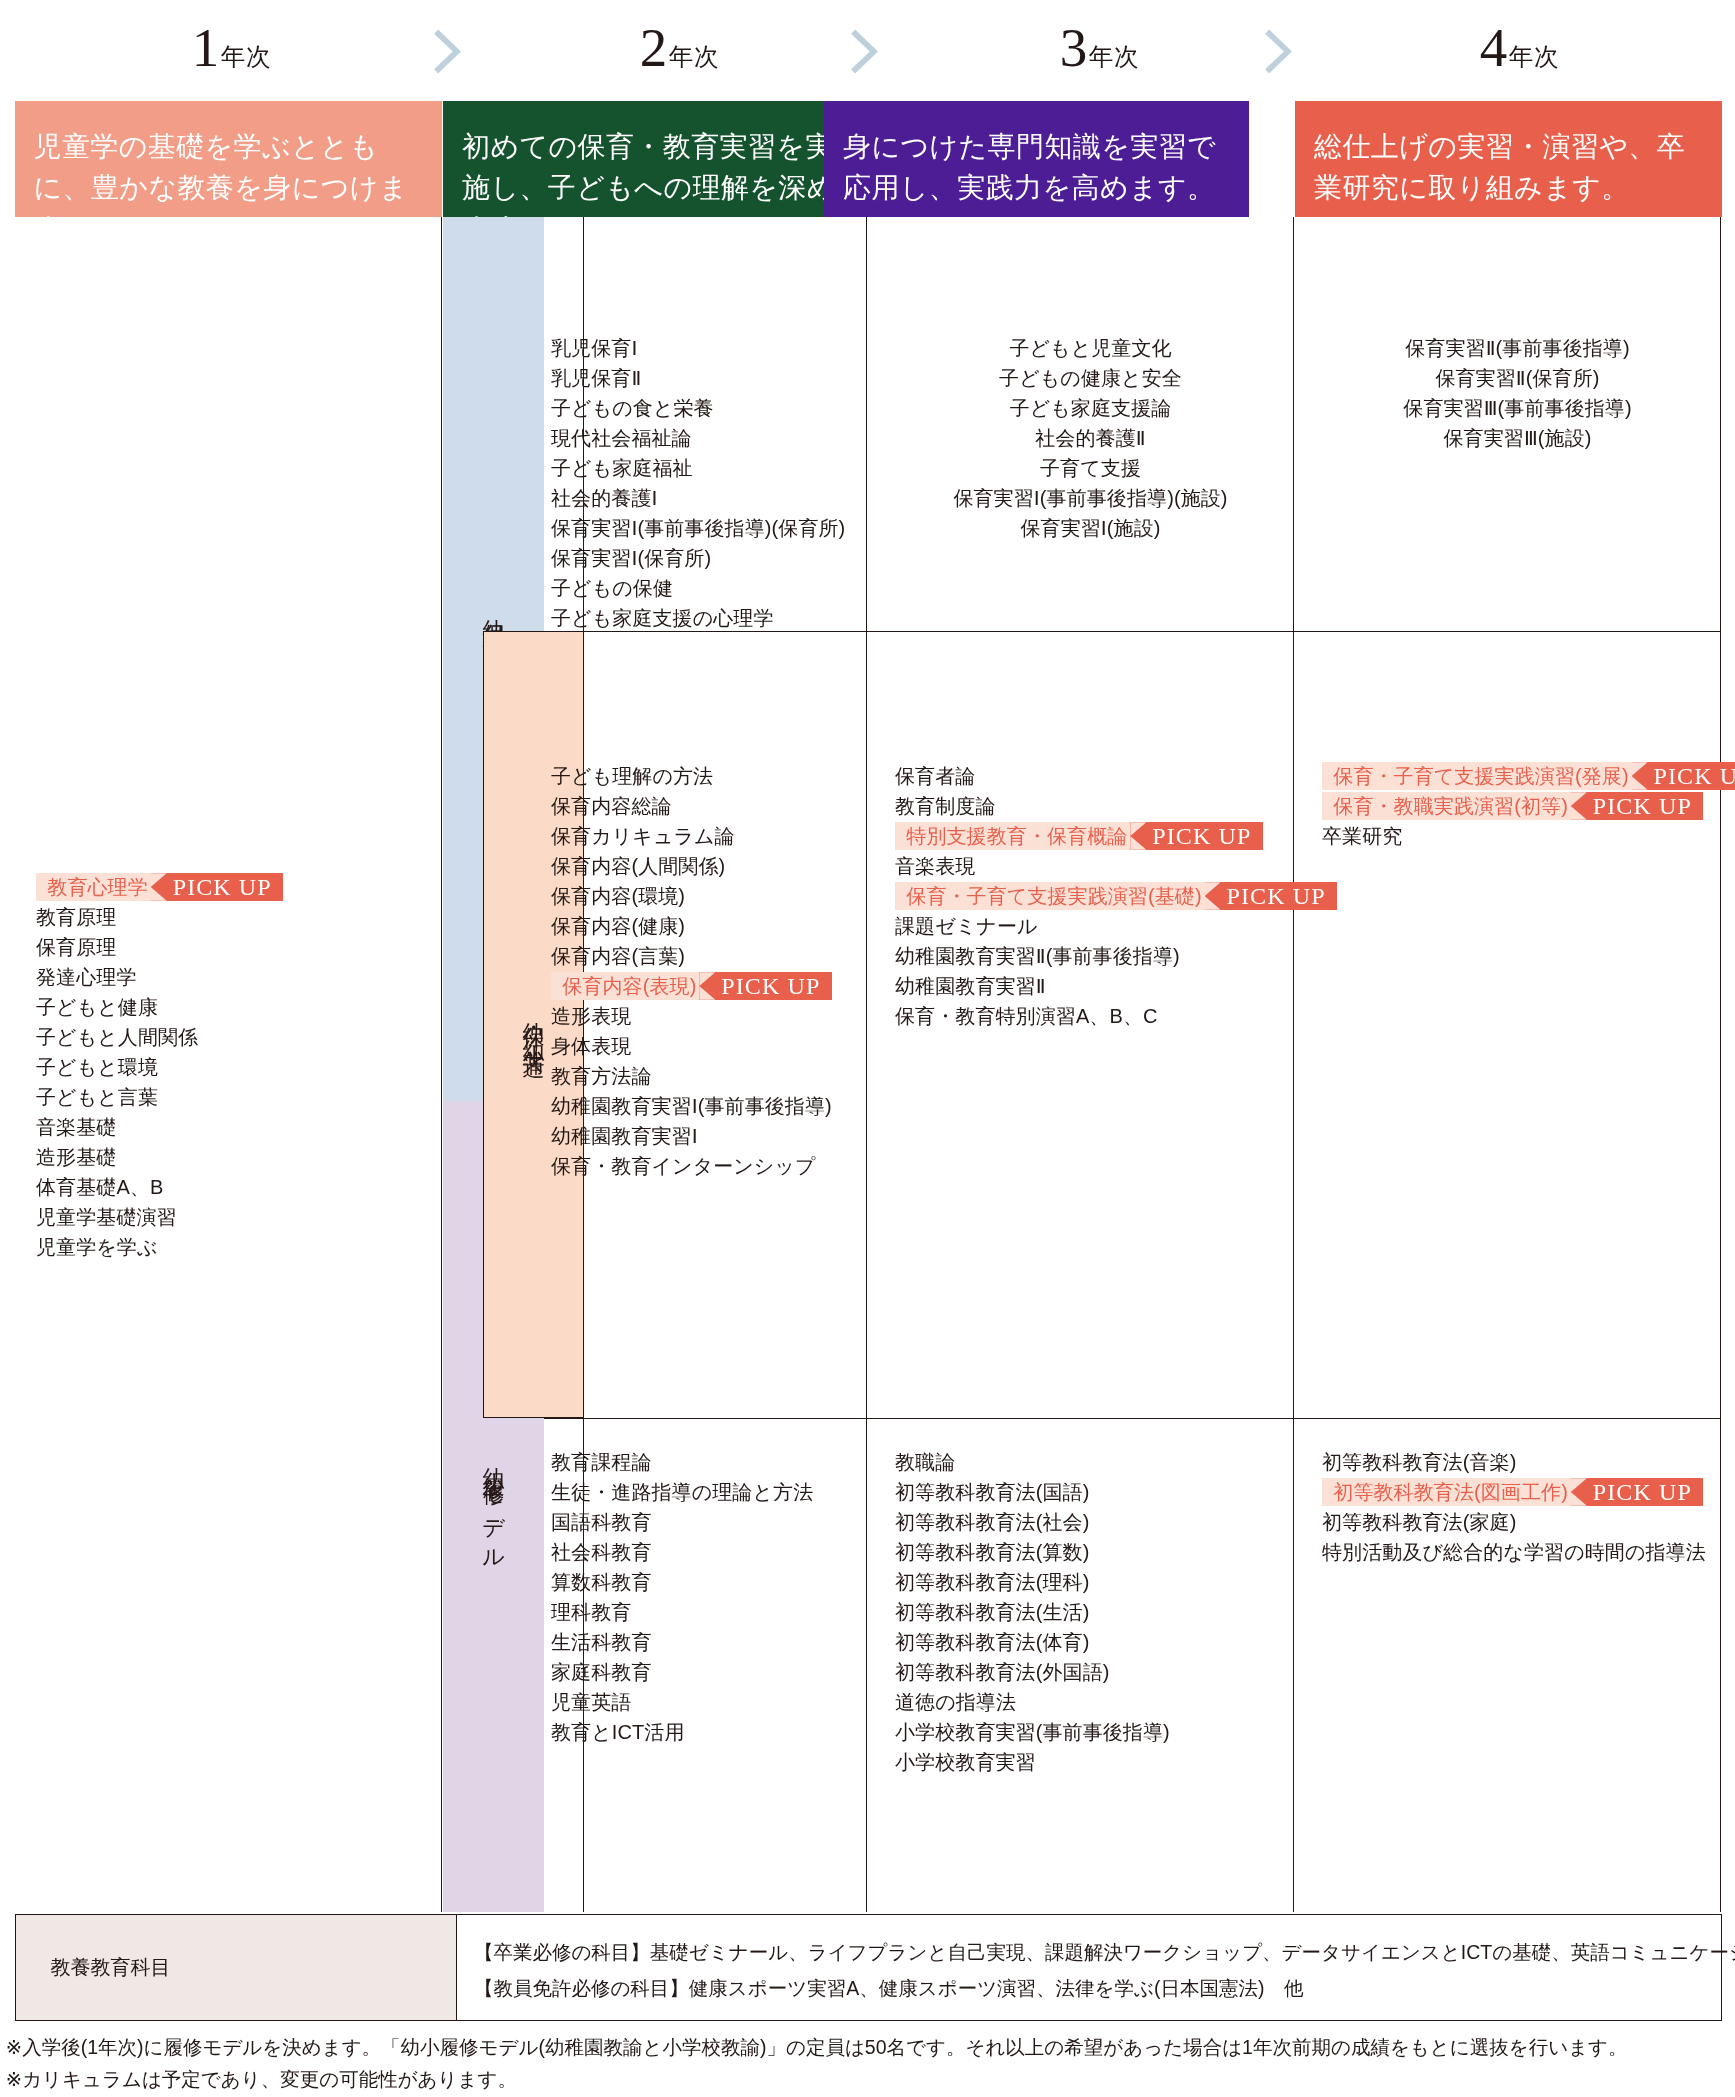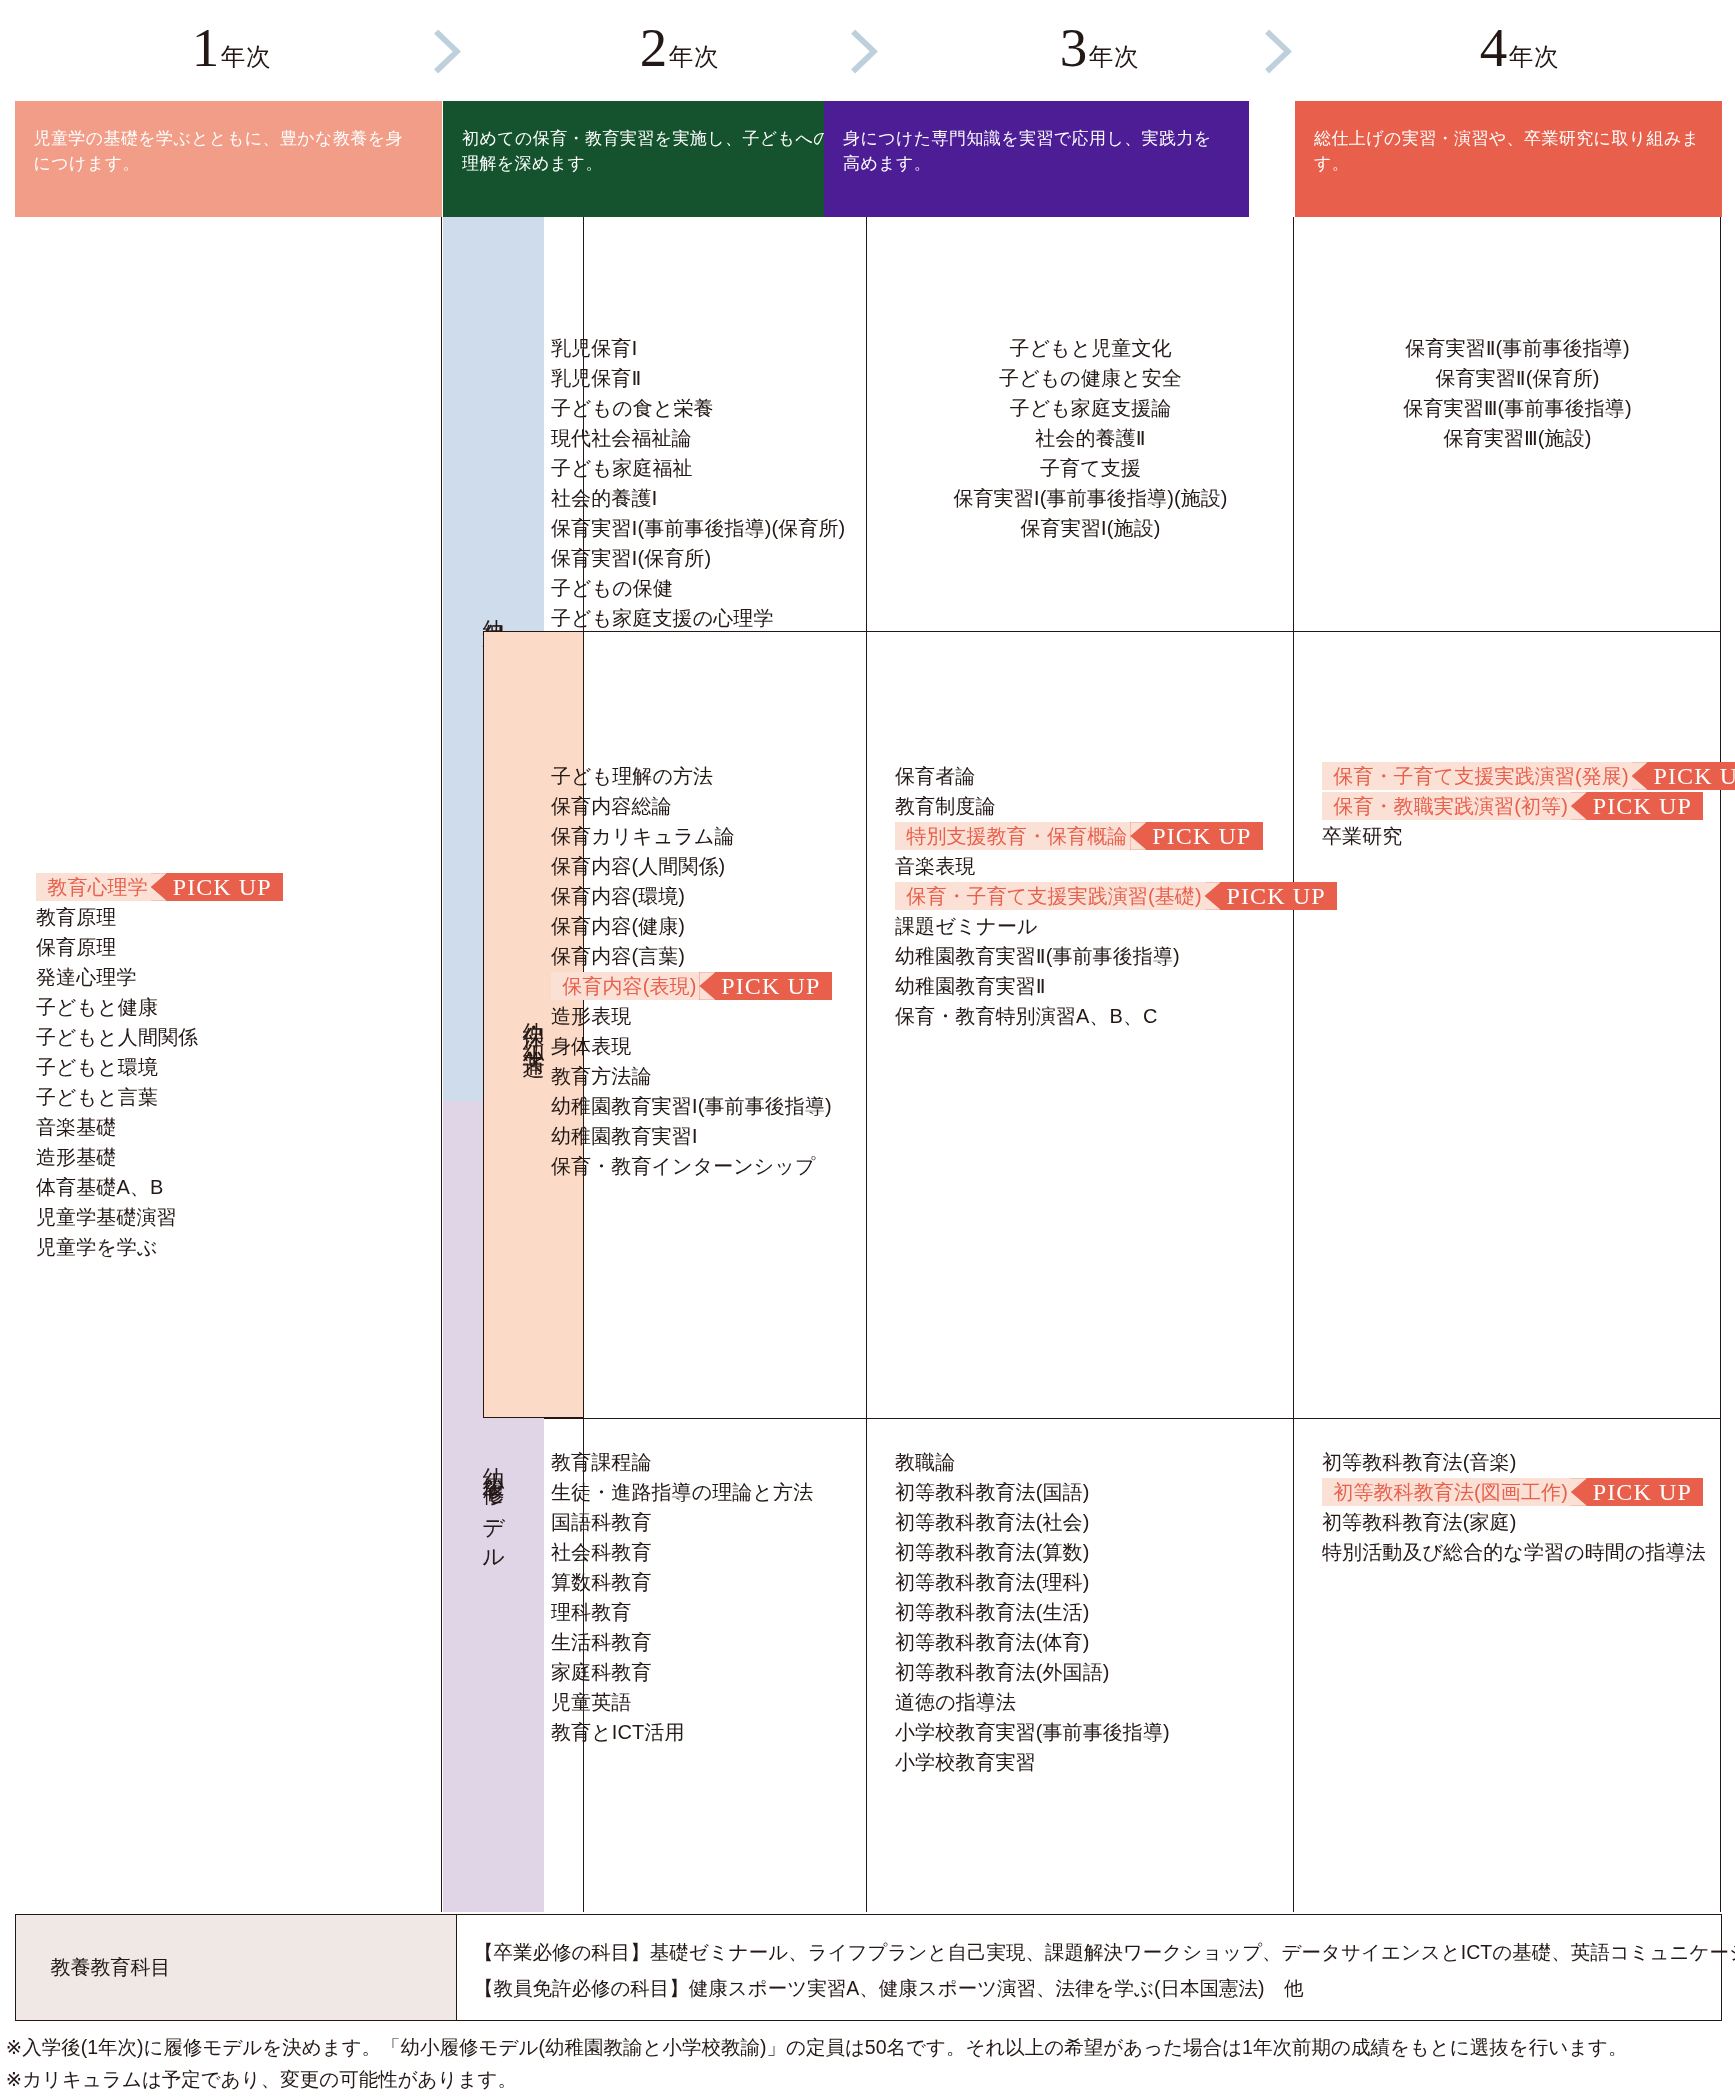--- a/index.html
+++ b/index.html
@@ -34,21 +34,21 @@
   .chev {
     position:absolute; top:29px; width:33px; height:45px;
     color:#bdd0dc;
   }
   .chev svg { display:block; width:100%; height:100%; }
 
   
   .desc-bar { position:absolute; left:0; top:101px; height:116px; width:1736px; }
   .desc-cell {
     position:absolute; top:0; height:116px;
-    color:#ffffff; font-size:17px; line-height:1.45;
+    color:#ffffff; font-size:28px; line-height:1.45;
     padding:26px 22px 0 19px;
     letter-spacing:0.4px;
   }
 
   
   .grid-body { position:absolute; left:0; top:217px; width:1736px; height:1663px; }
 
   .vline { position:absolute; background:#231815; width:1.4px; }
   .hline { position:absolute; background:#231815; height:1.4px; }
 

